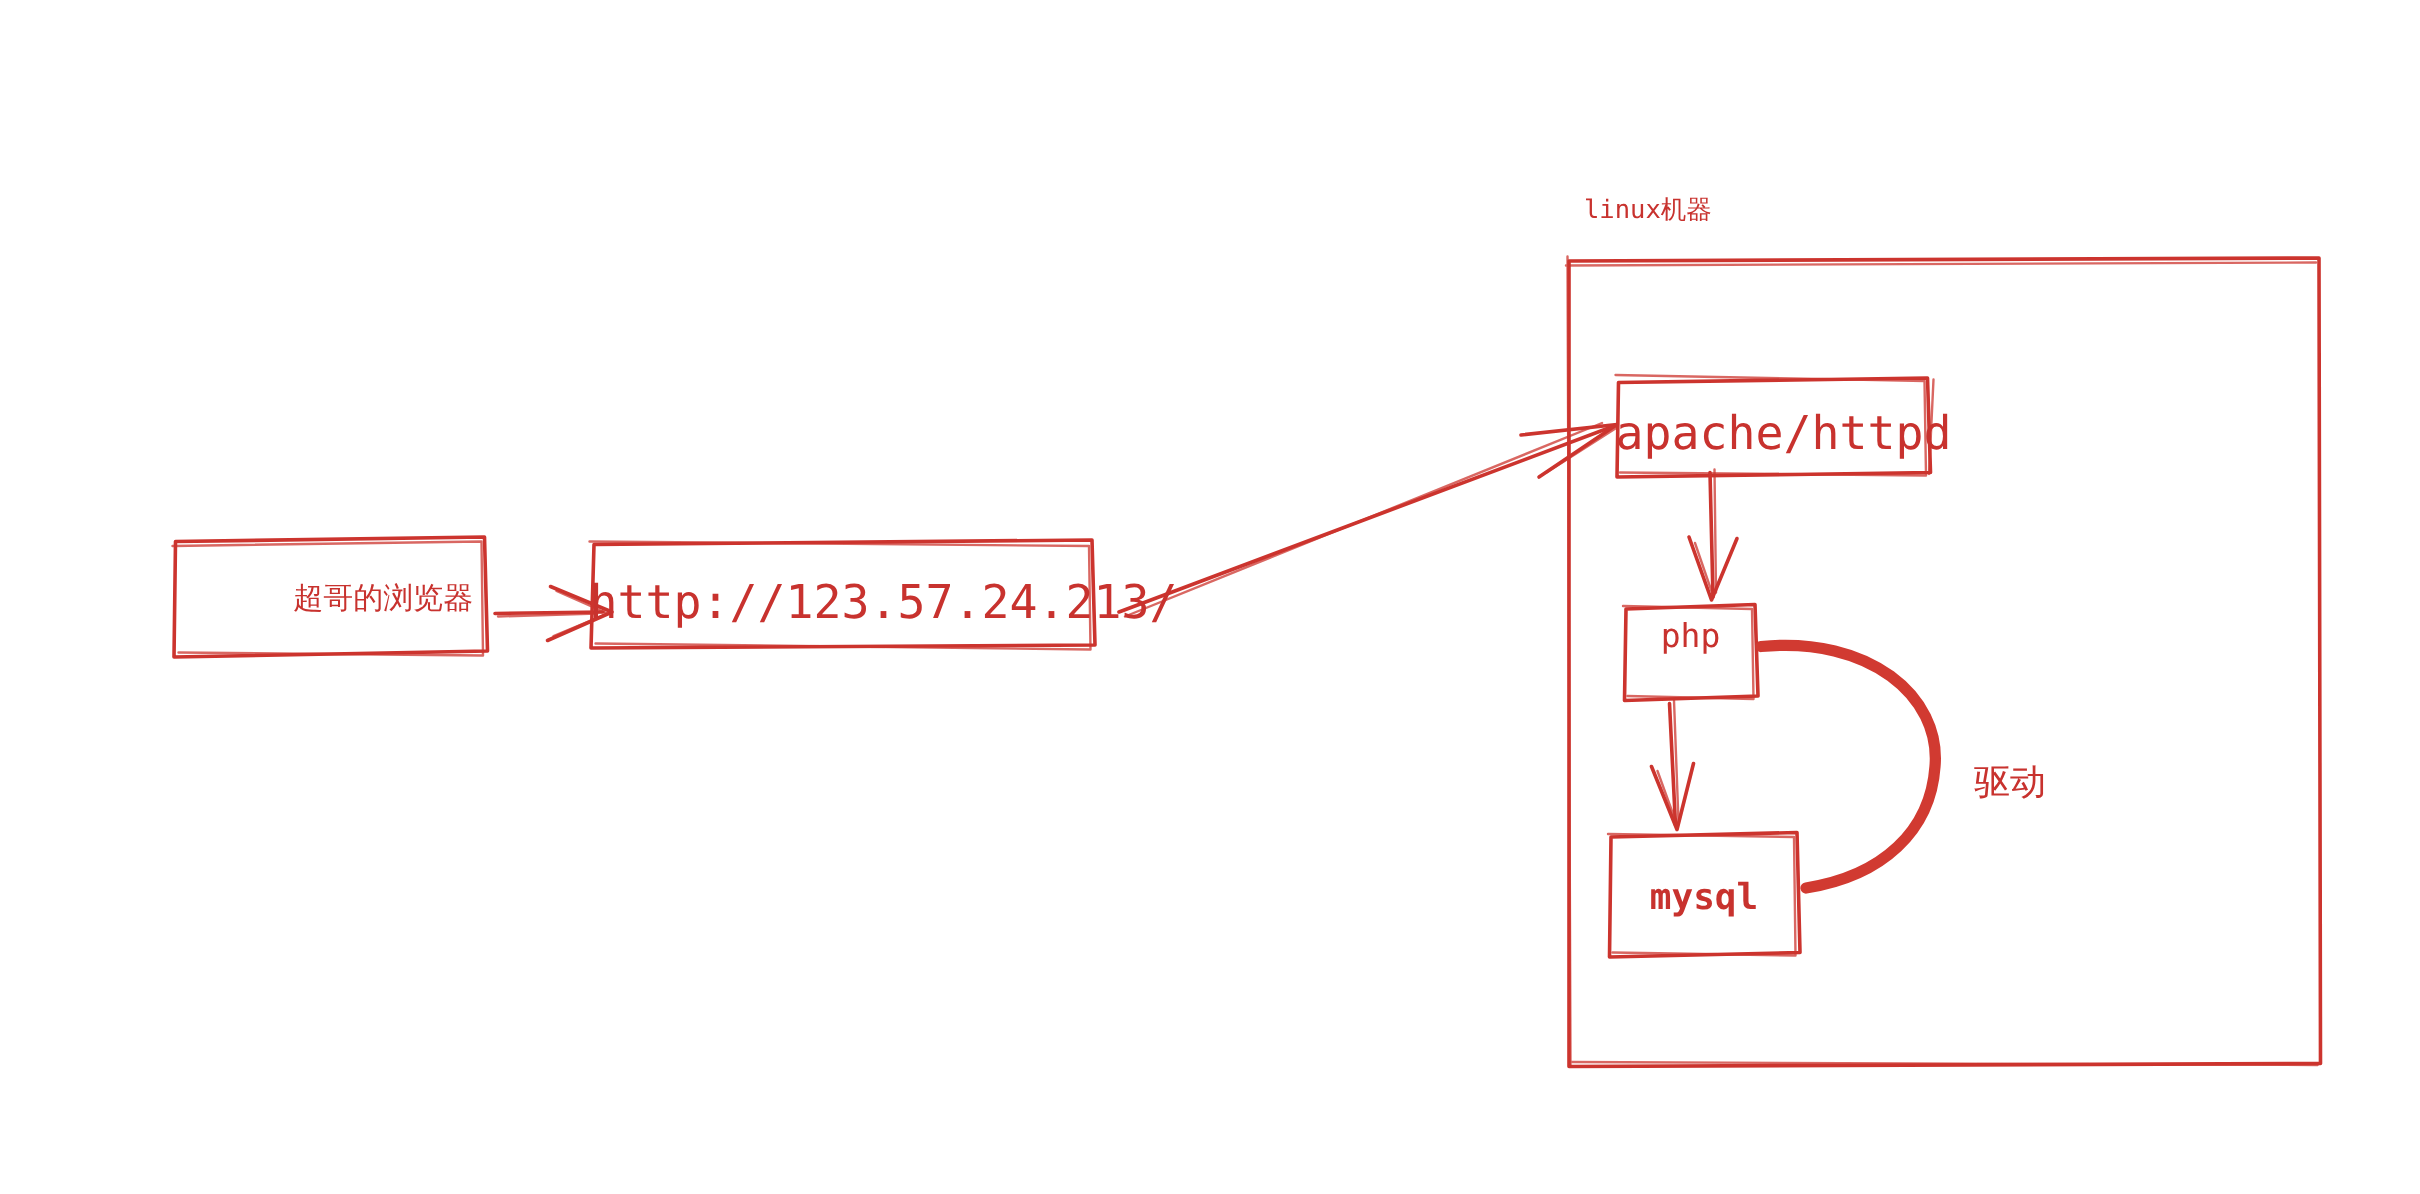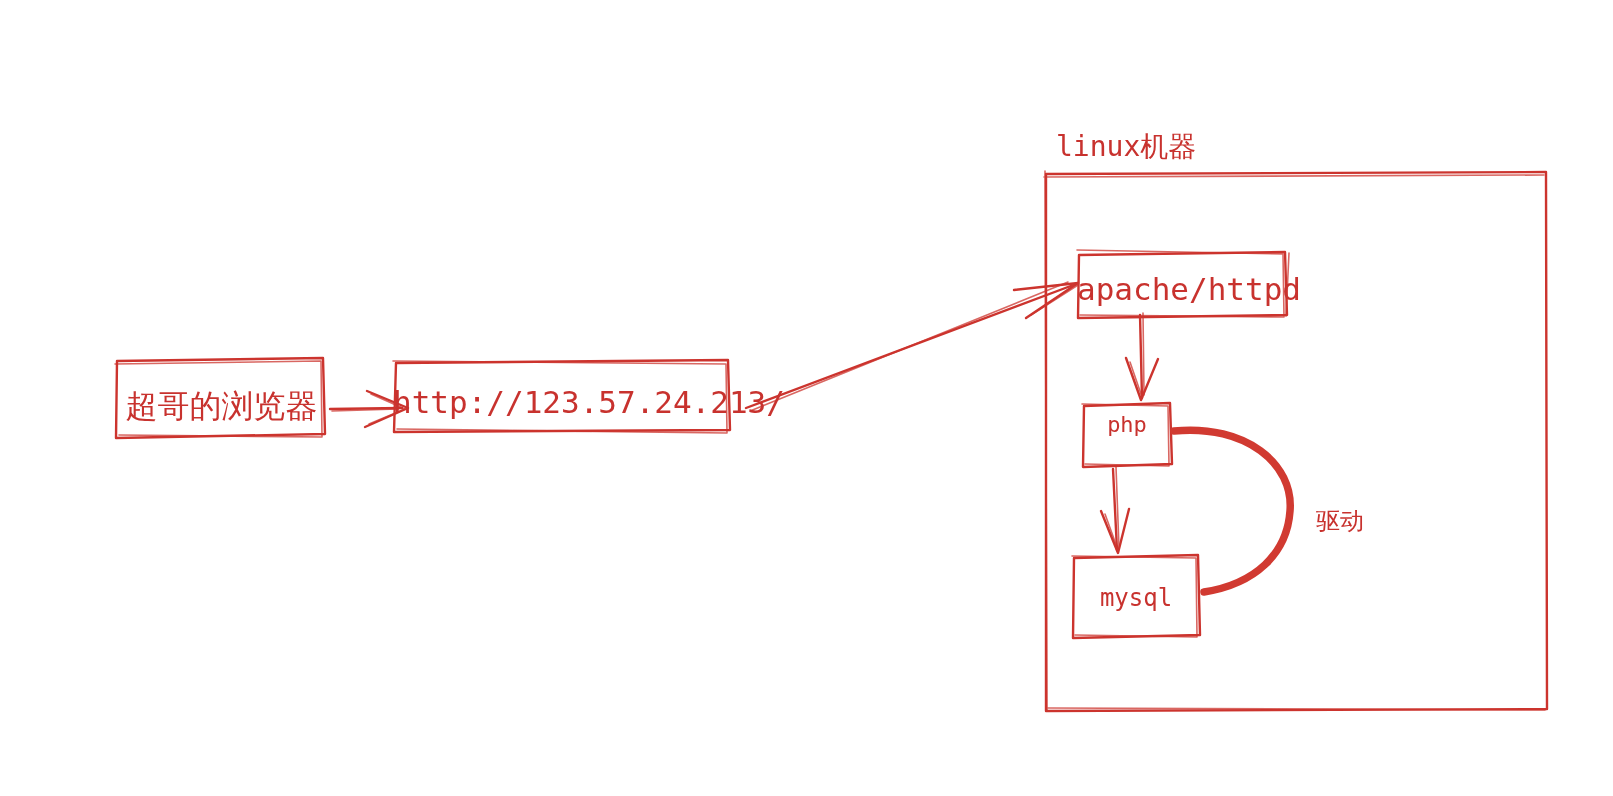--- a/index.html
+++ b/index.html
@@ -18,26 +18,26 @@
   .canvas{position:relative;width:1613px;height:796px;}
   .strokes{position:absolute;left:0;top:0;width:1613px;height:796px;}
   .lbl{
     position:absolute;
     color:var(--text);
     white-space:nowrap;
     font-family:"DejaVu Sans Mono","Liberation Mono",monospace;
   }
   .lbl.center{text-align:center;}
   .node-label{font-size:31px;}
-  .browser-label{left:118px;top:385px;width:207px;font-size:32px;}
+  .browser-label{left:118px;top:385px;width:207px;font-size:20px;padding-left:34px;}
   .url-label{left:393px;top:384px;width:337px;}
-  .machine-label{left:1056px;top:128px;font-size:28px;}
+  .machine-label{left:1056px;top:128px;font-size:17px;}
   .apache-label{left:1077px;top:271px;width:210px;}
   .php-label{left:1082px;top:412px;width:90px;font-size:22px;}
-  .mysql-label{left:1072px;top:584px;width:128px;font-size:24px;}
+  .mysql-label{left:1072px;top:584px;width:128px;font-size:24px;font-weight:bold;}
   .annotation{left:1316px;top:506px;font-size:24px;line-height:30px;}
   path{fill:none;}
   .pen{stroke:var(--stroke);stroke-width:2.4;stroke-linecap:round;stroke-linejoin:round;}
   .pen2{stroke:var(--stroke);stroke-width:1.6;stroke-linecap:round;stroke-linejoin:round;opacity:.75;}
   .thick{stroke:var(--curve);stroke-width:7.5;stroke-linecap:round;stroke-linejoin:round;}
 </style>
 </head>
 <body>
 
 <div class="canvas">

